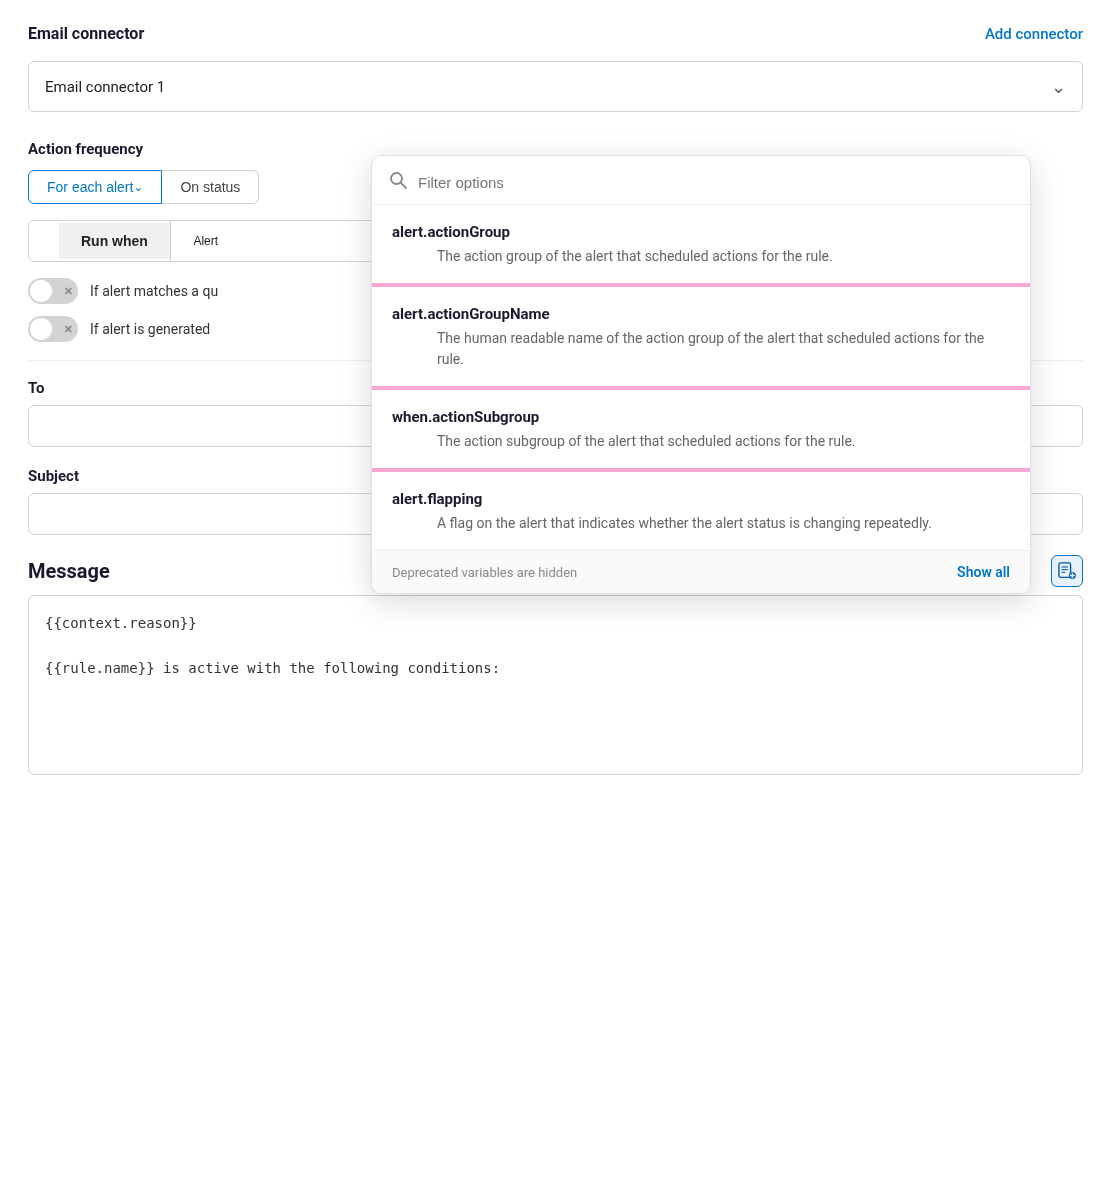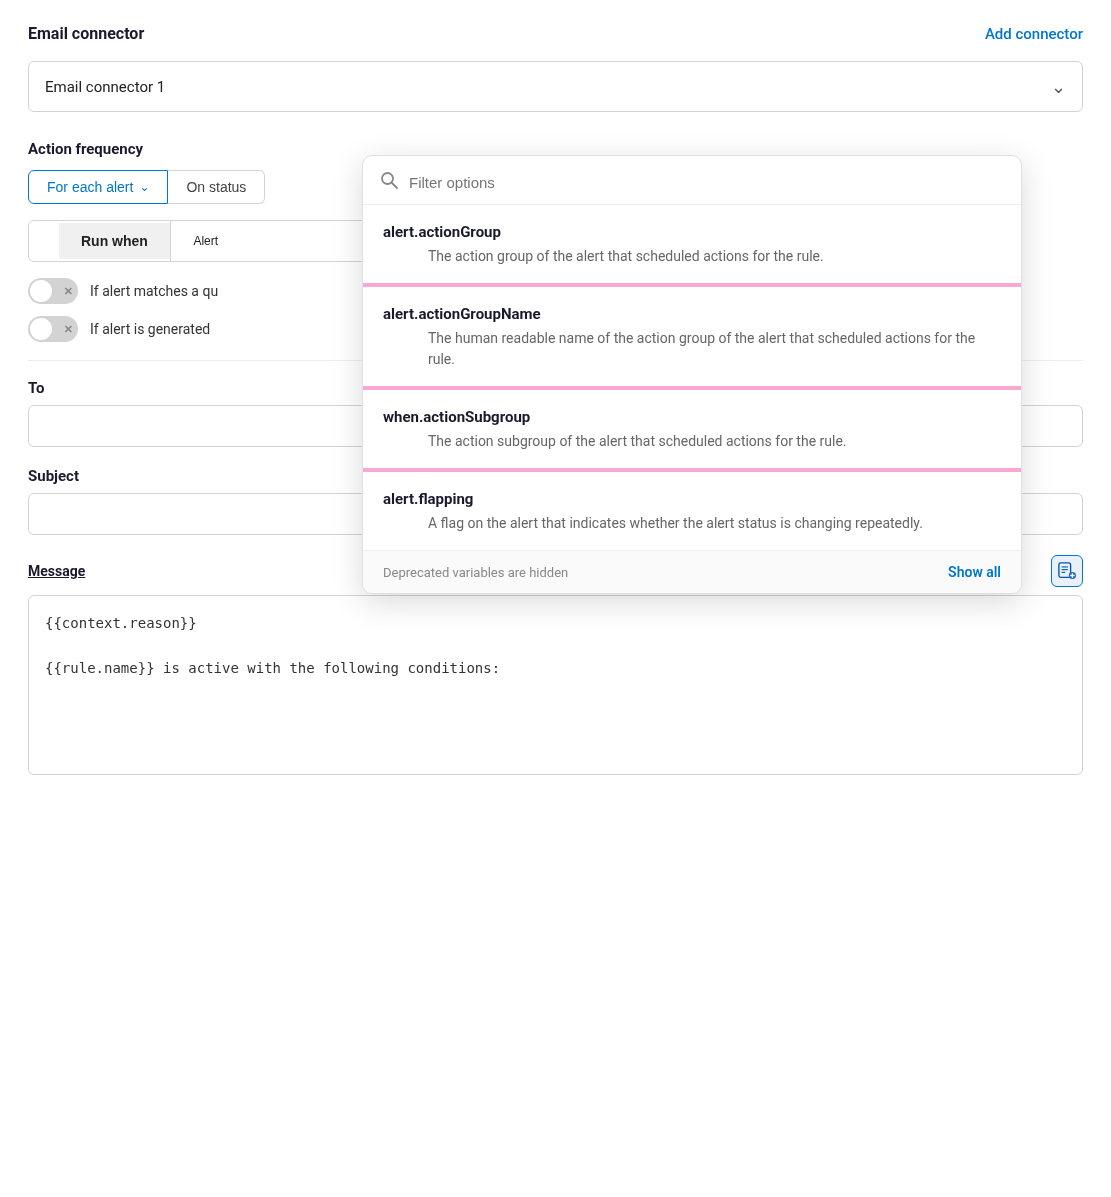--- a/index.html
+++ b/index.html
@@ -82,21 +82,20 @@
       color: #444;
     }
     .freq-tab:first-child {
       border-radius: 6px 0 0 6px;
       border-right: none;
       color: #0077cc;
       background: #fff;
       border-color: #0077cc;
       display: flex;
       align-items: center;
-      gap: 6px;
       font-weight: 500;
     }
     .freq-tab.active-blue {
       border: 1.5px solid #0077cc;
       color: #0077cc;
     }
     .freq-tab:last-child {
       border-radius: 0 6px 6px 0;
       border-left: none;
     }
@@ -199,23 +198,22 @@
 
     
     .message-header {
       display: flex;
       justify-content: space-between;
       align-items: center;
       margin-bottom: 8px;
     }
     .message-label {
       font-weight: 700;
-      font-size: 14px;
+      font-size: 20px;
       color: #1a1a2e;
-      text-decoration: underline;
     }
     .message-icon-btn {
       width: 32px;
       height: 32px;
       border: 1.5px solid #0077cc;
       border-radius: 6px;
       background: #e8f0fa;
       display: flex;
       align-items: center;
       justify-content: center;
@@ -239,21 +237,21 @@
     }
 
     
     .message-textarea::-webkit-scrollbar { width: 8px; }
     .message-textarea::-webkit-scrollbar-thumb { background: #bbb; border-radius: 4px; }
 
     
     .options-popup {
       position: absolute;
       top: 155px;
-      left: 362px;
+      left: 371px;
       width: 660px;
       background: #fff;
       border: 1.5px solid #e0e0e0;
       border-radius: 10px;
       box-shadow: 0 8px 32px rgba(0,0,0,0.15);
       z-index: 100;
       overflow: hidden;
     }
 
     .options-search-row {

